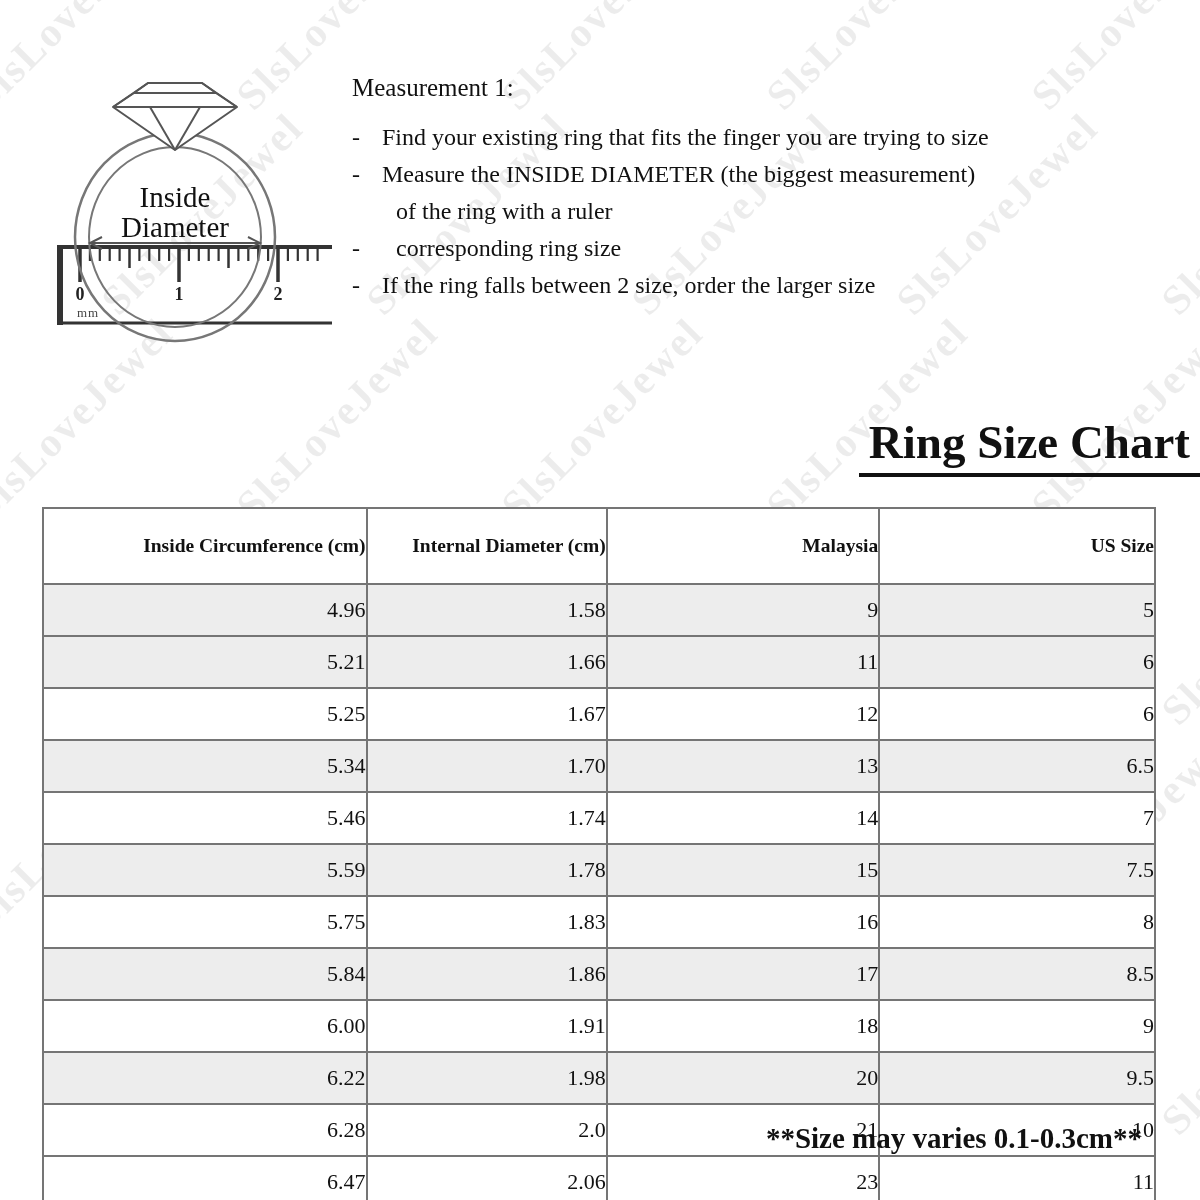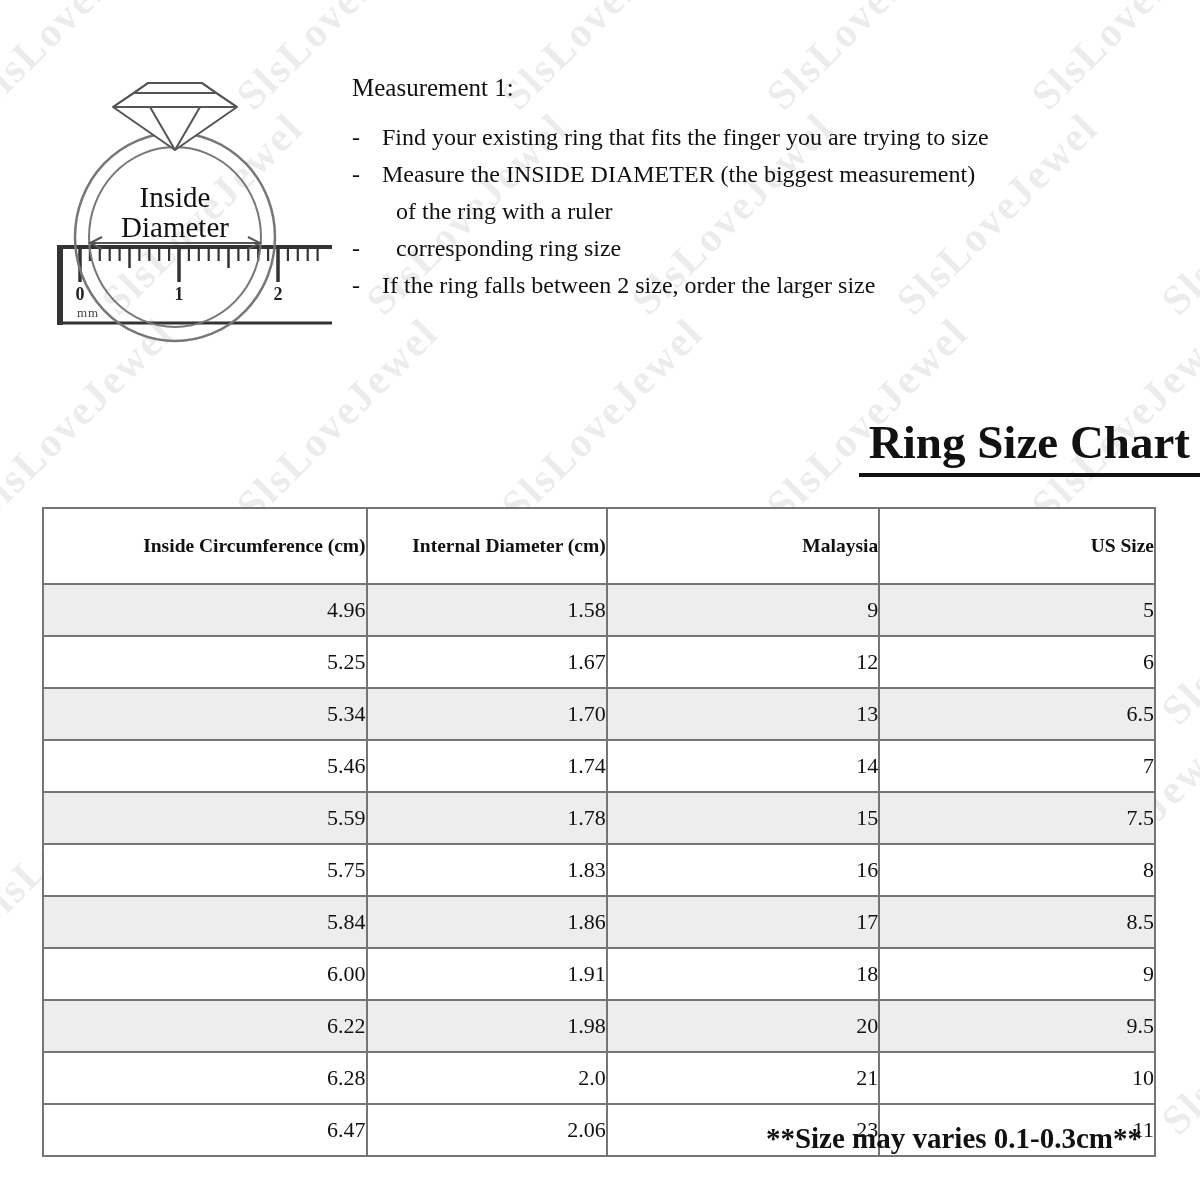--- a/index.html
+++ b/index.html
@@ -235,20 +235,26 @@
           <th>US Size</th>
         </tr>
     </thead>
     <tbody>
         <tr class="shade">
           <td>4.96</td>
           <td>1.58</td>
           <td>9</td>
           <td>5</td>
         </tr>
+        <tr class="shade">
+          <td>5.21</td>
+          <td>1.66</td>
+          <td>11</td>
+          <td>6</td>
+        </tr>
         <tr class="">
           <td>5.25</td>
           <td>1.67</td>
           <td>12</td>
           <td>6</td>
         </tr>
         <tr class="shade">
           <td>5.34</td>
           <td>1.70</td>
           <td>13</td>

